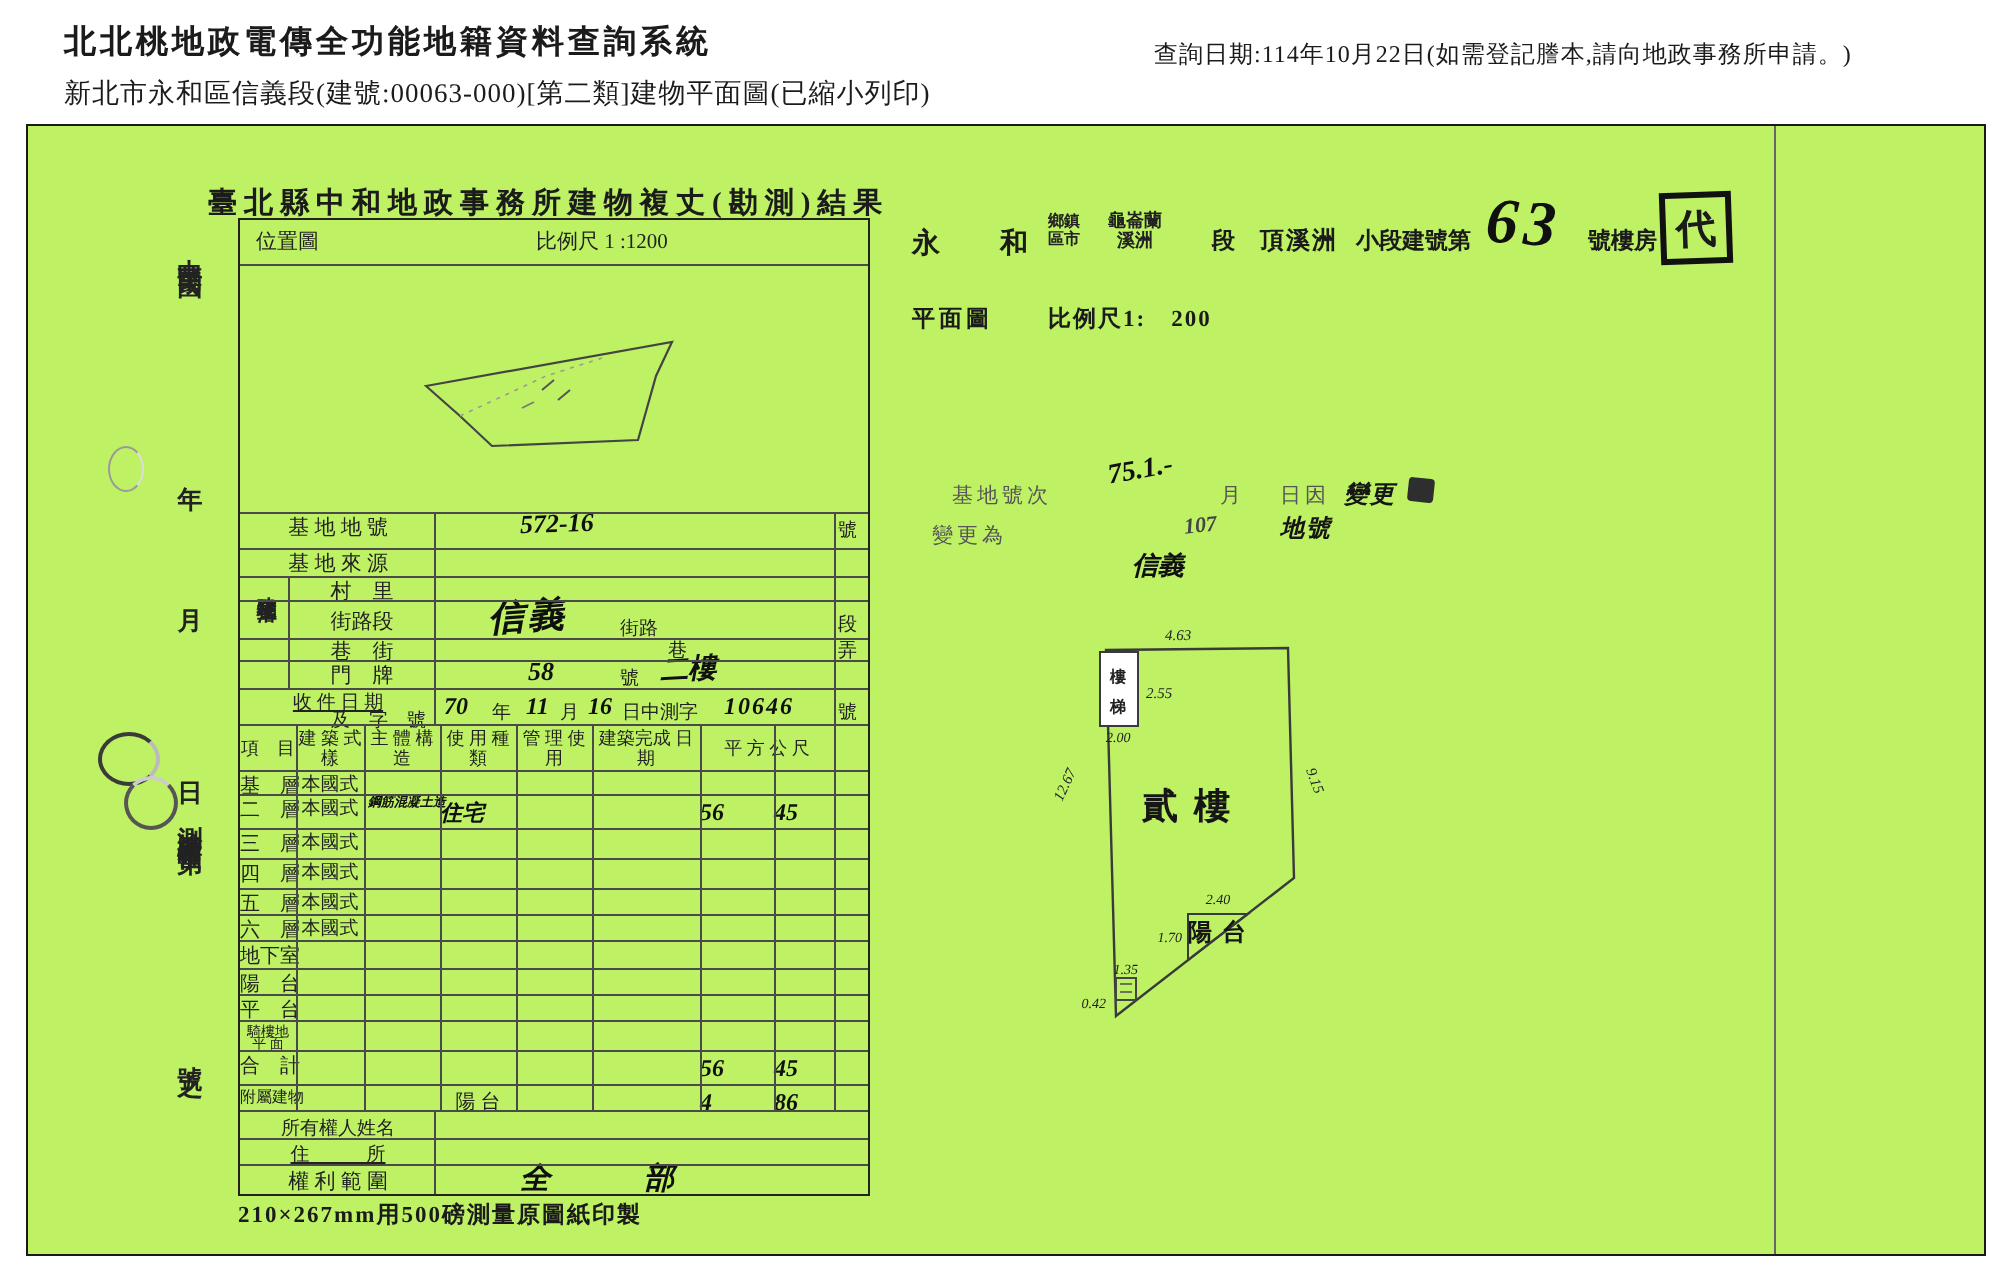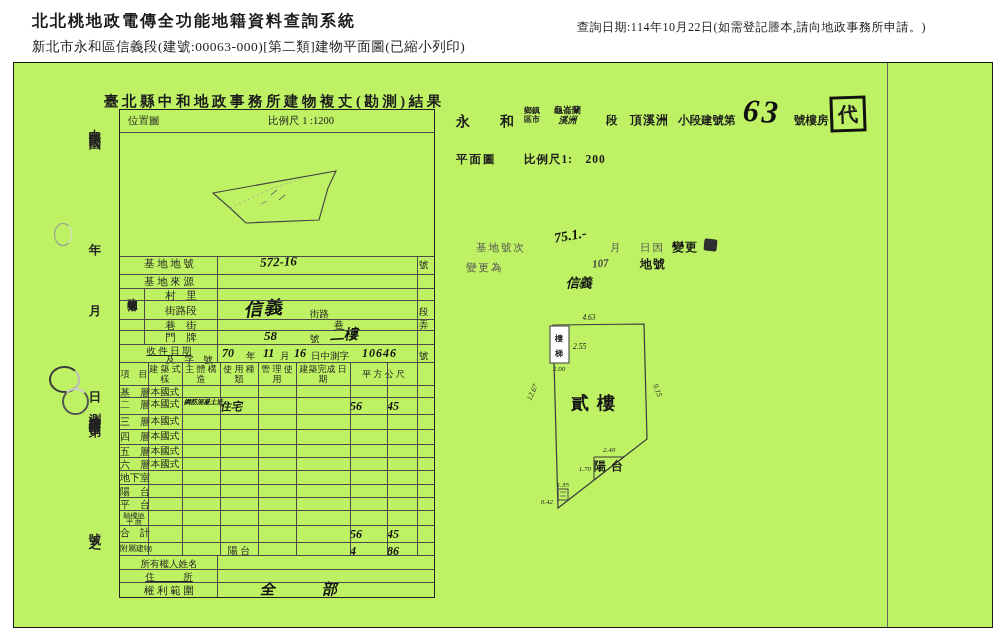--- a/index.html
+++ b/index.html
@@ -24,21 +24,21 @@
   .hw{position:absolute;font-style:italic;font-weight:700;color:#101010;white-space:nowrap;}
   .pc{position:absolute;font-size:9.5px;text-align:center;color:#222;}
   .hdr-cell{position:absolute;font-size:9px;line-height:10px;text-align:center;color:#222;}
   .row-label{position:absolute;font-size:10px;color:#222;text-align:center;white-space:nowrap;}
   .footer-note{left:105px;top:537px;font-size:11.5px;font-weight:600;letter-spacing:1px;}
   
   .stack{position:absolute;font-size:8px;line-height:8.5px;font-weight:700;text-align:center;color:#222;}
   .stamp{border:3px solid #111;width:30px;height:30px;display:flex;align-items:center;justify-content:center;
     font-size:20px;font-weight:800;transform:rotate(-2deg);}
   .note-print{position:absolute;font-size:10.5px;color:#555;letter-spacing:2px;white-space:nowrap;}
-  .note-dark{position:absolute;font-size:12px;font-weight:800;color:#161616;letter-spacing:1px;white-space:nowrap;}
+  .note-dark{position:absolute;font-size:12px;font-weight:800;color:#161616;letter-spacing:1px;white-space:nowrap;font-style:italic;}
   .smudge{position:absolute;width:13px;height:12px;background:#2e2e2e;transform:rotate(6deg);border-radius:2px;}
   svg text{font-family:"Liberation Serif","DejaVu Serif",serif;}
 </style>
 </head>
 <body>
 
 <div class="abs sys-title">北北桃地政電傳全功能地籍資料查詢系統</div>
 <div class="abs query-date">查詢日期:114年10月22日(如需登記謄本,請向地政事務所申請。)</div>
 <div class="abs subtitle">新北市永和區信義段(建號:00063-000)[第二類]建物平面圖(已縮小列印)</div>
 
@@ -175,30 +175,31 @@
       <div class="vline" style="left: 297px; top: 146px; height: 299px;"></div>
       <div class="vline" style="left: 28px; top: 252px; height: 193px;"></div>
       <div class="vline" style="left: 62px; top: 252px; height: 193px;"></div>
       <div class="vline" style="left: 100px; top: 252px; height: 193px;"></div>
       <div class="vline" style="left: 138px; top: 252px; height: 193px;"></div>
       <div class="vline" style="left: 176px; top: 252px; height: 193px;"></div>
       <div class="vline" style="left: 230px; top: 252px; height: 193px;"></div>
       <div class="vline" style="left: 267px; top: 252px; height: 193px;"></div>
     </div>
 
+  <div class="abs footer-note">210×267mm用500磅測量原圖紙印製</div>
 
   <div class="abs" style="left:442px;top:50px;font-size:14px;font-weight:700;letter-spacing:1px;">永</div>
   <div class="abs" style="left:486px;top:50px;font-size:14px;font-weight:700;">和</div>
   <div class="stack" style="left:510px;top:44px;">
     <div>鄉鎮</div>
     <div>區市</div>
   </div>
   <div class="stack" style="left:540px;top:42px;font-size:9px;line-height:10px;">
     <div>龜崙蘭</div>
-    <div style="font-style:italic;">溪洲</div>
+    <div style="">溪洲</div>
   </div>
   <div class="abs" style="left:592px;top:50px;font-size:11.5px;font-weight:700;">段</div>
   <div class="abs" style="left:616px;top:49px;font-size:12px;font-weight:700;letter-spacing:1px;">頂溪洲</div>
   <div class="abs" style="left:664px;top:50px;font-size:11.5px;font-weight:700;">小段建號第</div>
   <div class="abs hw" style="left:729px;top:30px;font-size:32px;transform:rotate(4deg);letter-spacing:3px;">63</div>
   <div class="abs" style="left:780px;top:50px;font-size:11.5px;font-weight:700;">號樓房</div>
   <div class="abs stamp" style="left:816px;top:33px;">
     <span>代</span>
   </div>
 

